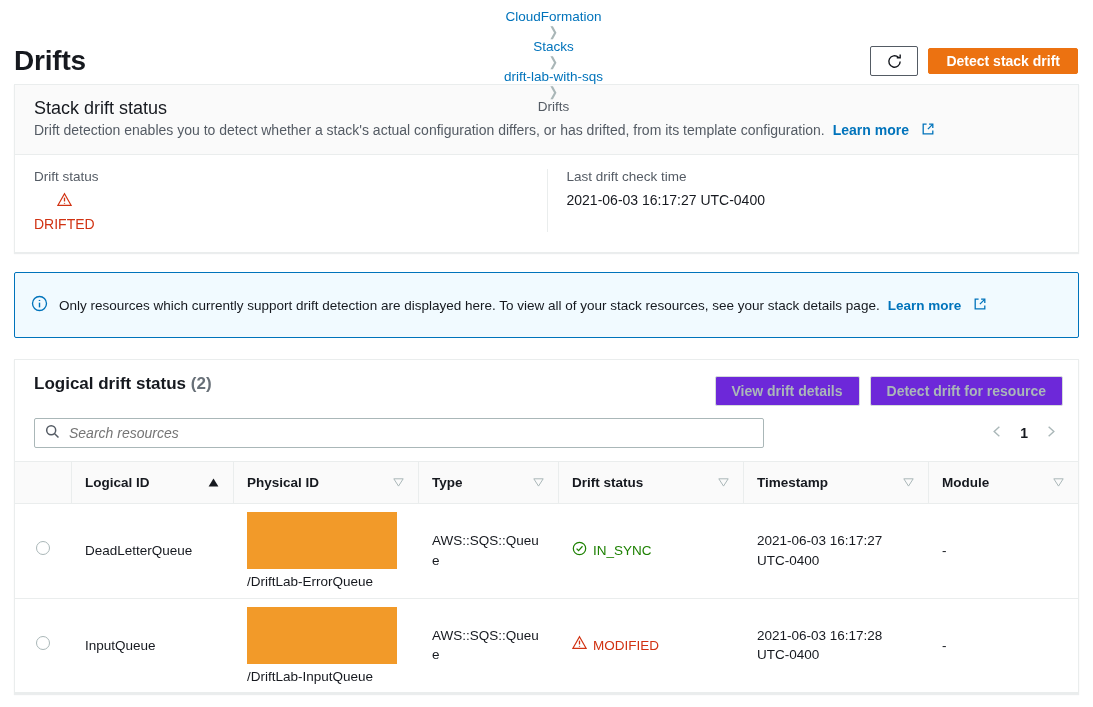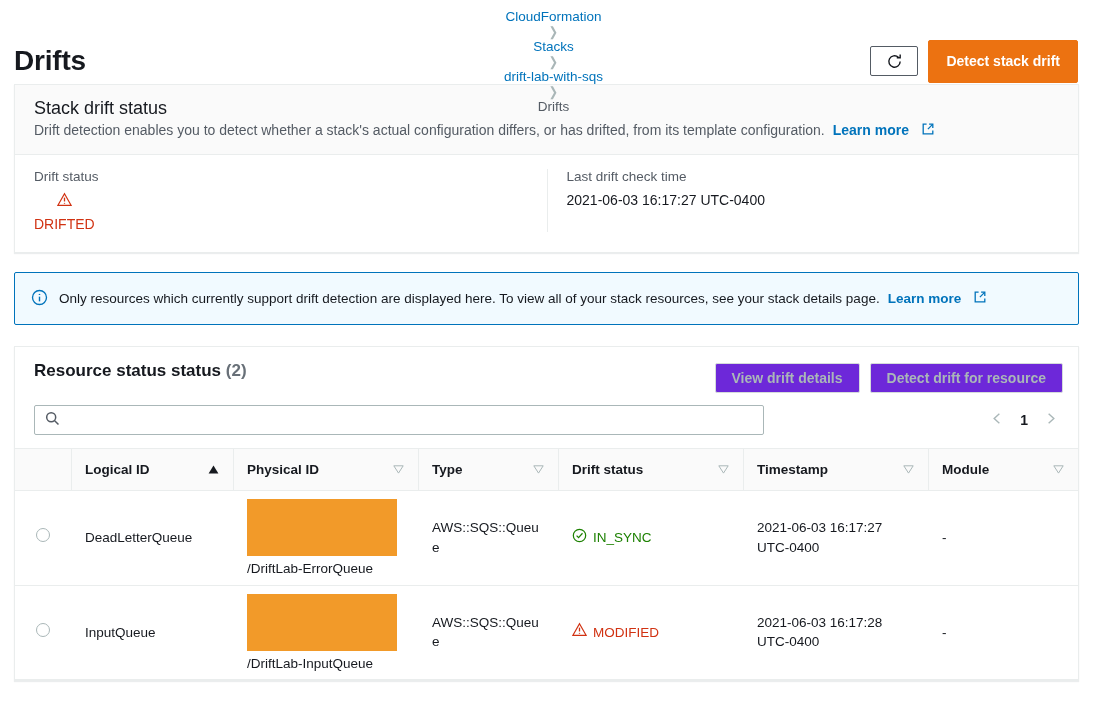--- a/index.html
+++ b/index.html
@@ -46,21 +46,21 @@
     color: #16191f;
     padding: 0 16px;
     height: 30px;
     display: inline-flex; align-items: center; justify-content: center;
     white-space: nowrap;
   }
   .btn-icon { width: 48px; padding: 0; }
   .btn-icon svg { display: block; }
   .btn-primary {
     background: #ec7211; border-color: #ec7211; color: #fff;
-    height: 43px; padding: 0 17px; font-size: 14px;
+    height: 26px; padding: 0 17px; font-size: 14px;
   }
   .btn-disabled {
     border-color: #d5dbdb; color: #aab7b8; background: #6d28d9;
     cursor: default; height: 30px;
   }
 
   
   .card {
     margin: 0 14px;
     background: #fff;
@@ -95,21 +95,21 @@
 
   
   .alert {
     margin: 19px 14px 0 14px;
     background: #f1faff;
     border: 1px solid #0073bb;
     border-radius: 2px;
     padding: 14px 16px;
     display: flex; align-items: center; gap: 11px;
     font-size: 13.5px; color: #16191f;
-    height: 53px;
+    height: 66px;
   }
   .alert-txt { display: flex; align-items: center; flex-wrap: nowrap; }
 
   
   .table-card { margin-top: 21px; }
   .table-head {
     display: flex; align-items: flex-start; justify-content: space-between;
     padding: 14px 15px 0 19px;
   }
   .table-title { font-size: 17px; font-weight: bold; color: #16191f; }
@@ -262,37 +262,38 @@
             <path d="M10.6 1.4 5.9 6.1"></path>
           </svg>
         </span>
       </span>
     </div>
   </div>
 
   <section class="card table-card">
     <div class="table-head">
       <div class="table-title">
-        <span>Resource status status</span>
+        <span>Logical drift status</span>
         <span class="table-count">(2)</span>
       </div>
       <div class="table-head-actions">
         <button class="btn btn-disabled">View drift details</button>
         <button class="btn btn-disabled">Detect drift for resource</button>
       </div>
     </div>
 
     <div class="filter-row">
       <div class="search-box">
         <span>
           <svg width="15" height="15" viewBox="0 0 16 16" fill="none" stroke="#545b64" stroke-width="1.6">
             <circle cx="6.6" cy="6.6" r="4.8"></circle>
             <path d="M10.3 10.3 14.4 14.4"></path>
           </svg>
         </span>
+        <input class="search-ph" type="text" placeholder="Search resources" style="">
       </div>
       <div class="pager">
         <span class="chev">
           <svg width="13" height="13" viewBox="0 0 14 14" fill="none" stroke="#aab7b8" stroke-width="1.5">
             <polyline points="9,1.8 3.4,7 9,12.2"></polyline>
           </svg>
         </span>
         <span class="pager-num">1</span>
         <span class="chev">
           <svg width="13" height="13" viewBox="0 0 14 14" fill="none" stroke="#aab7b8" stroke-width="1.5">

